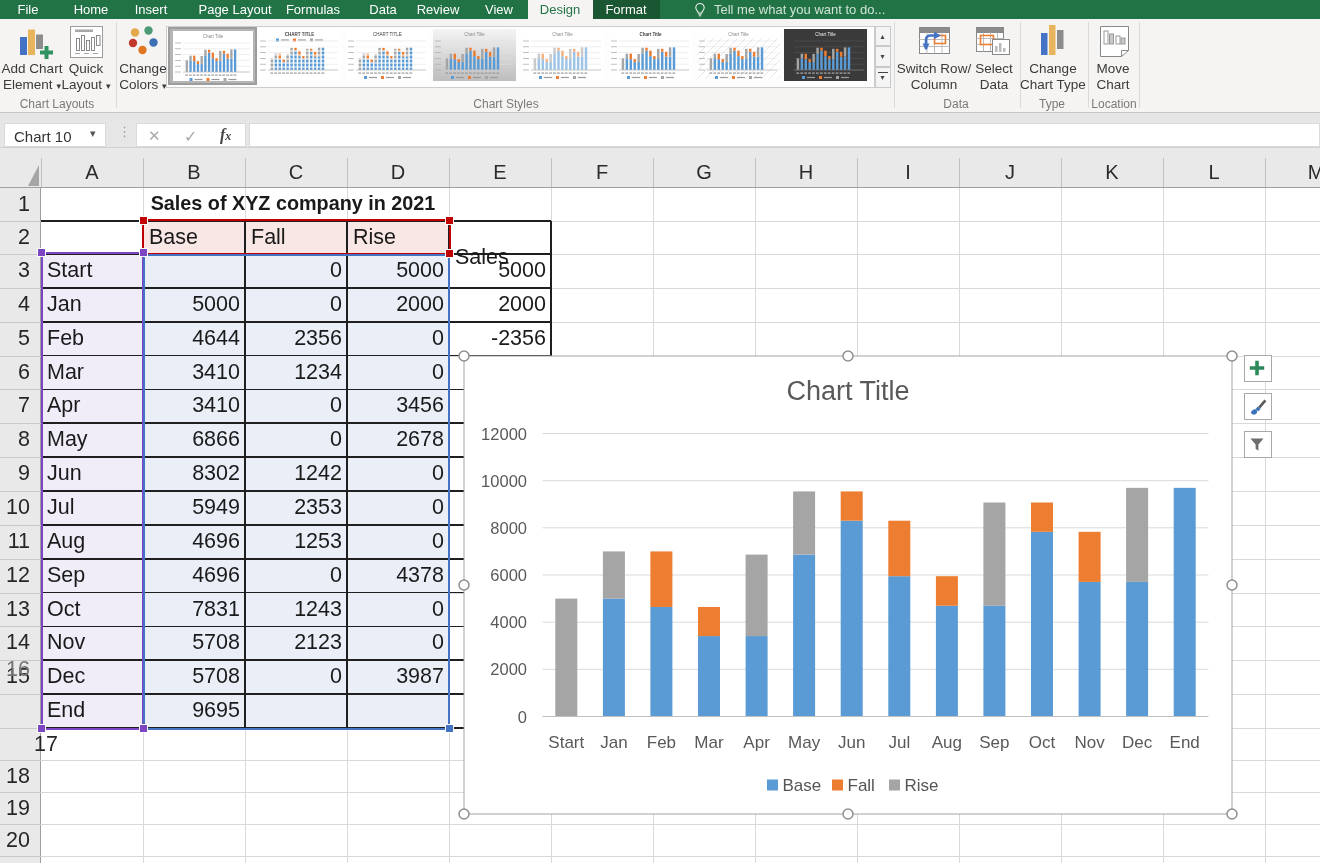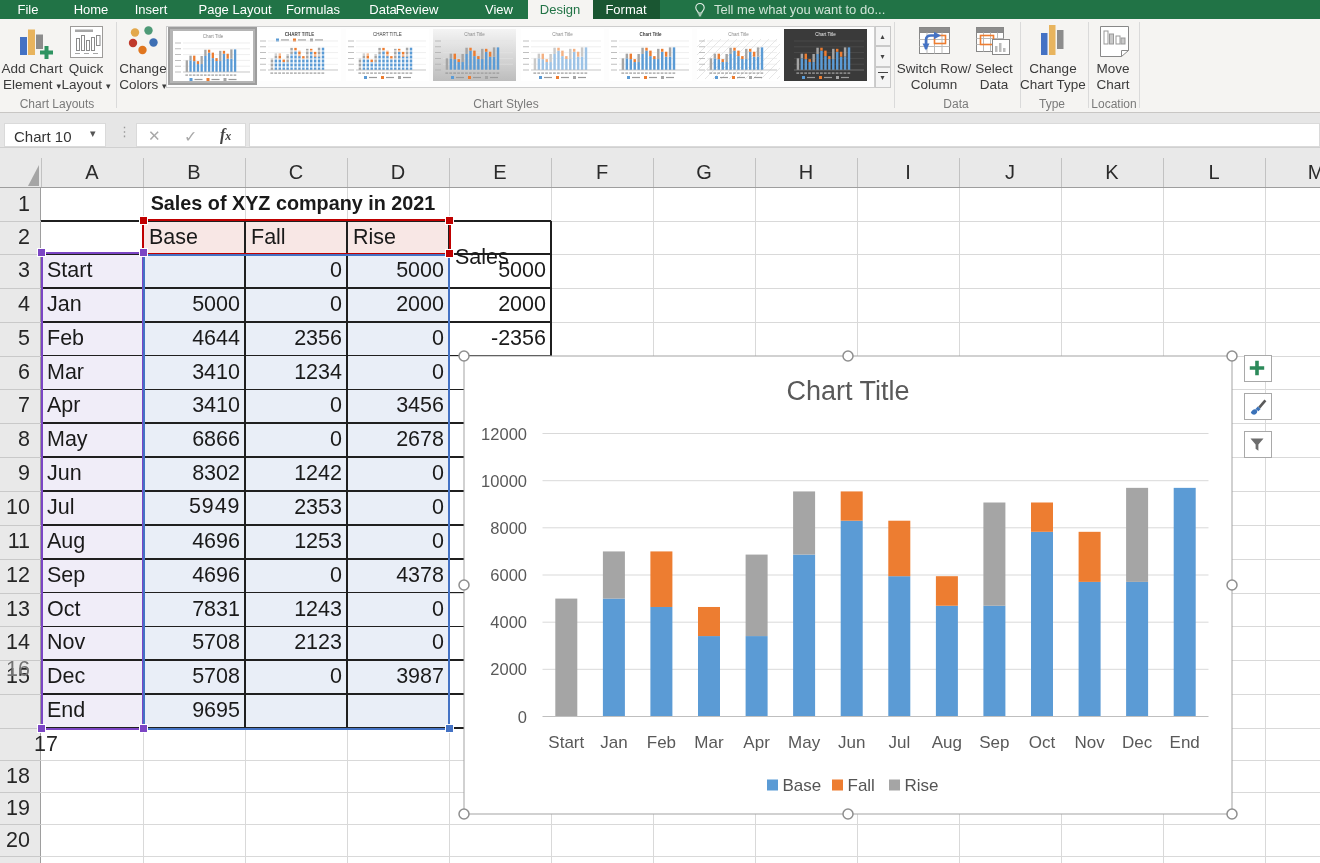--- a/index.html
+++ b/index.html
@@ -1,20 +1,20 @@
 <!DOCTYPE html>
 <html><head><meta charset="utf-8"><style>html,body{margin:0;padding:0;}body{width:1320px;height:863px;position:relative;overflow:hidden;font-family:'Liberation Sans',sans-serif;background:#fff;}.abs{position:absolute;}.lbl{position:absolute;font-size:13.5px;color:#3b3b3b;text-align:center;white-space:nowrap;line-height:16px;}.glbl{position:absolute;font-size:12px;color:#7a7a7a;text-align:center;white-space:nowrap;}.sep{position:absolute;top:22px;height:86px;width:1px;background:#dadada;}.tab{position:absolute;top:0;height:19px;line-height:19px;color:#fff;font-size:13px;text-align:center;}.num{position:absolute;font-size:21.5px;color:#1a1a1a;text-align:right;}.txt{position:absolute;font-size:21.5px;color:#1a1a1a;text-align:left;white-space:nowrap;}.hl{position:absolute;background:#d9d9d9;height:1px;}.vl{position:absolute;background:#d9d9d9;width:1px;}.bl{position:absolute;background:#1f1f1f;}</style></head><body>
 <div class="abs" style="left:0;top:0;width:1320px;height:19px;background:#217346;"></div>
 <div class="tab" style="left:-32px;width:120px;">File</div>
 <div class="tab" style="left:31px;width:120px;">Home</div>
 <div class="tab" style="left:91px;width:120px;">Insert</div>
 <div class="tab" style="left:175px;width:120px;">Page Layout</div>
 <div class="tab" style="left:253px;width:120px;">Formulas</div>
 <div class="tab" style="left:323px;width:120px;">Data</div>
-<div class="tab" style="left:357px;width:120px;">Review</div>
+<div class="tab" style="left:378px;width:120px;">Review</div>
 <div class="tab" style="left:439px;width:120px;">View</div>
 <div class="abs" style="left:528px;top:0;width:65px;height:19px;background:#f5f4f2;"></div>
 <div class="tab" style="left:500px;width:120px;color:#217346;">Design</div>
 <div class="abs" style="left:593px;top:0;width:67px;height:19px;background:#1a5632;"></div>
 <div class="tab" style="left:566px;width:120px;">Format</div>
 <svg class="abs" style="left:692px;top:2px;" width="16" height="16" viewBox="0 0 16 16">
     <path d="M8 1.5a4.2 4.2 0 0 0-4.2 4.2c0 1.6.9 2.6 1.6 3.4.5.6.8 1.2.8 1.9h3.6c0-.7.3-1.3.8-1.9.7-.8 1.6-1.8 1.6-3.4A4.2 4.2 0 0 0 8 1.5z" fill="none" stroke="#e8f1ea" stroke-width="1.1"></path>
     <path d="M6.4 12.2h3.2M6.8 13.8h2.4" stroke="#e8f1ea" stroke-width="1" fill="none"></path>
   </svg>
 <div class="tab" style="left:714px;width:300px;text-align:left;color:#cfe3d6;font-size:13px;">Tell me what you want to do...</div>
@@ -872,21 +872,21 @@
 <div class="num" style="left:344px;top:389.43px;width:100px;height:33.86px;line-height:33.86px;">3456</div>
 <div class="txt" style="left:47px;top:423.29px;height:33.85px;line-height:33.85px;">May</div>
 <div class="num" style="left:140px;top:423.29px;width:100px;height:33.85px;line-height:33.85px;">6866</div>
 <div class="num" style="left:242px;top:423.29px;width:100px;height:33.85px;line-height:33.85px;">0</div>
 <div class="num" style="left:344px;top:423.29px;width:100px;height:33.85px;line-height:33.85px;">2678</div>
 <div class="txt" style="left:47px;top:457.14px;height:33.86px;line-height:33.86px;">Jun</div>
 <div class="num" style="left:140px;top:457.14px;width:100px;height:33.86px;line-height:33.86px;">8302</div>
 <div class="num" style="left:242px;top:457.14px;width:100px;height:33.86px;line-height:33.86px;">1242</div>
 <div class="num" style="left:344px;top:457.14px;width:100px;height:33.86px;line-height:33.86px;">0</div>
 <div class="txt" style="left:47px;top:491.0px;height:33.86px;line-height:33.86px;">Jul</div>
-<div class="num" style="left:140px;top:491.0px;width:100px;height:33.86px;line-height:33.86px;font-family:Liberation Mono, monospace;">5949</div>
+<div class="num" style="left:140px;top:491.0px;width:100px;height:33.86px;line-height:33.86px;">5949</div>
 <div class="num" style="left:242px;top:491.0px;width:100px;height:33.86px;line-height:33.86px;">2353</div>
 <div class="num" style="left:344px;top:491.0px;width:100px;height:33.86px;line-height:33.86px;">0</div>
 <div class="txt" style="left:47px;top:524.86px;height:33.85px;line-height:33.85px;">Aug</div>
 <div class="num" style="left:140px;top:524.86px;width:100px;height:33.85px;line-height:33.85px;">4696</div>
 <div class="num" style="left:242px;top:524.86px;width:100px;height:33.85px;line-height:33.85px;">1253</div>
 <div class="num" style="left:344px;top:524.86px;width:100px;height:33.85px;line-height:33.85px;">0</div>
 <div class="txt" style="left:47px;top:558.71px;height:33.86px;line-height:33.86px;">Sep</div>
 <div class="num" style="left:140px;top:558.71px;width:100px;height:33.86px;line-height:33.86px;">4696</div>
 <div class="num" style="left:242px;top:558.71px;width:100px;height:33.86px;line-height:33.86px;">0</div>
 <div class="num" style="left:344px;top:558.71px;width:100px;height:33.86px;line-height:33.86px;">4378</div>

